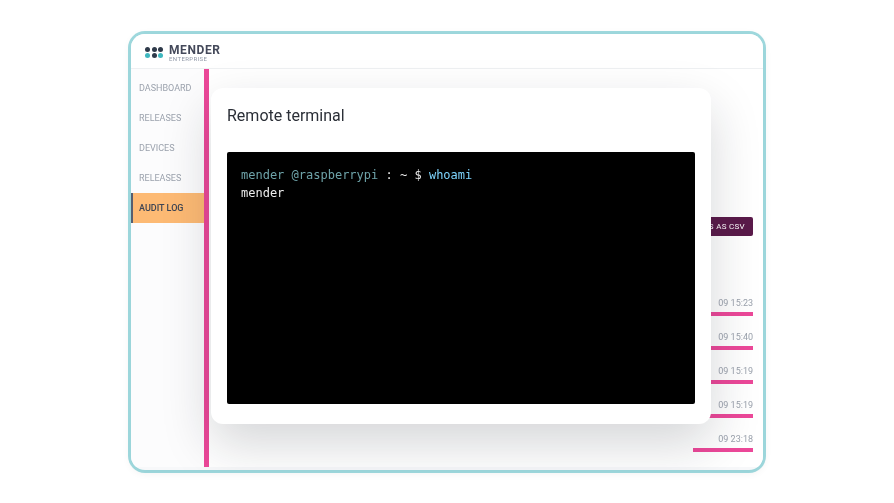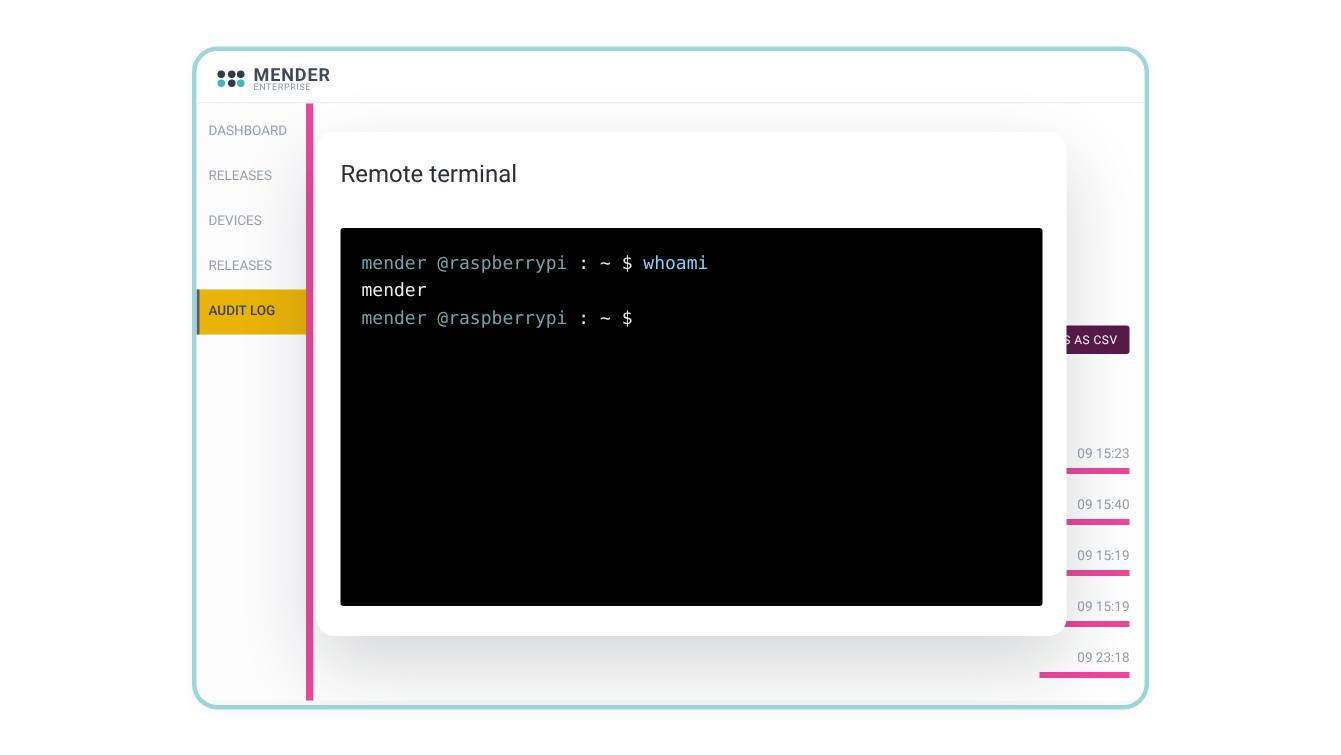--- a/index.html
+++ b/index.html
@@ -63,21 +63,21 @@
       font-size: 9px;
       color: #9ba2ad;
     }
     .sidebar .item {
       padding: 10px 8px;
       white-space: nowrap;
       overflow: hidden;
     }
     .sidebar .item.active {
       color: #3c4454;
-      background: #eab308;
+      background: #fdba74;
       border-left: 2px solid #565e70;
       padding-left: 6px;
       font-weight: 500;
     }
 
     .main {
       flex: 1;
       position: relative;
       background: #fff;
     }
@@ -181,16 +181,15 @@
         <div class="row"><span>09 23:18</span></div>
       </div>
     </div>
   </div>
 
   <div class="modal">
     <div class="modal-title">Remote terminal</div>
     <div class="terminal">
       <div class="term-line"><span class="prompt-user">mender @raspberrypi</span><span class="prompt-symbol"> : </span><span class="prompt-symbol">~</span><span class="prompt-symbol"> </span><span class="prompt-symbol">$</span><span> </span><span class="cmd">whoami</span></div>
       <div class="term-line"><span class="output">mender</span></div>
-      <div class="term-line"><span class="prompt-user">mender @raspberrypi</span><span class="prompt-symbol"> : </span><span class="prompt-symbol">~</span><span class="prompt-symbol"> </span><span class="prompt-symbol">$</span><span> </span><span class="cmd"></span></div>
     </div>
   </div>
 </div>
 
 </body></html>

